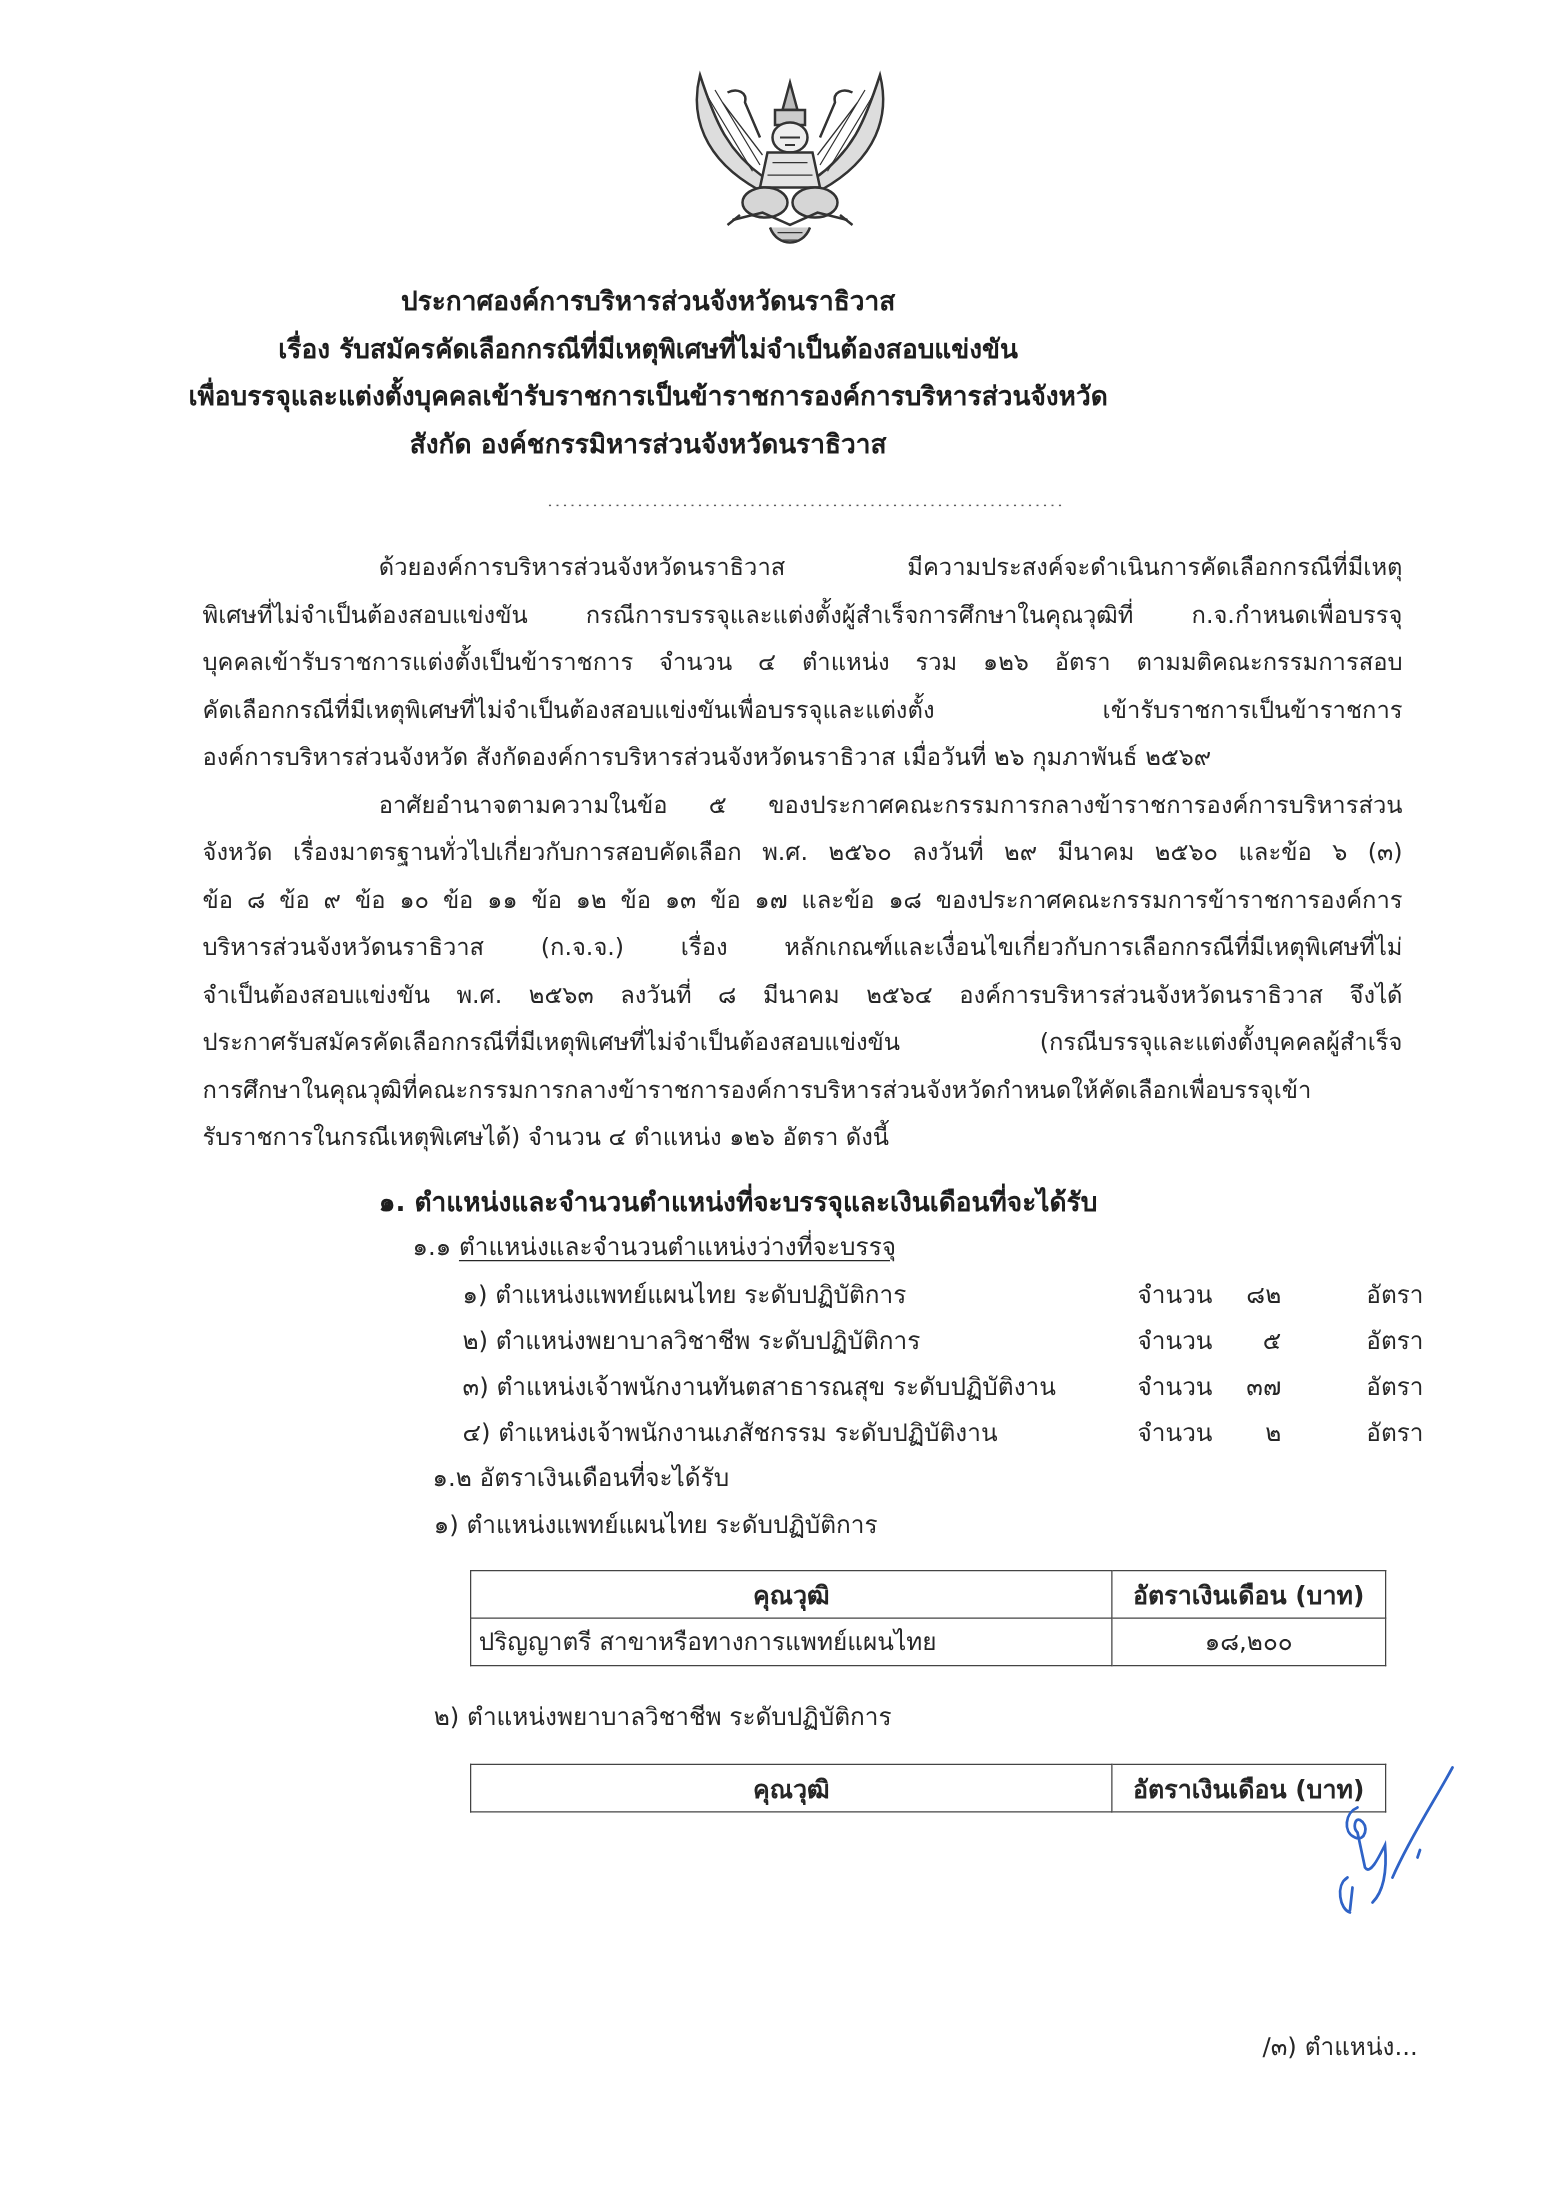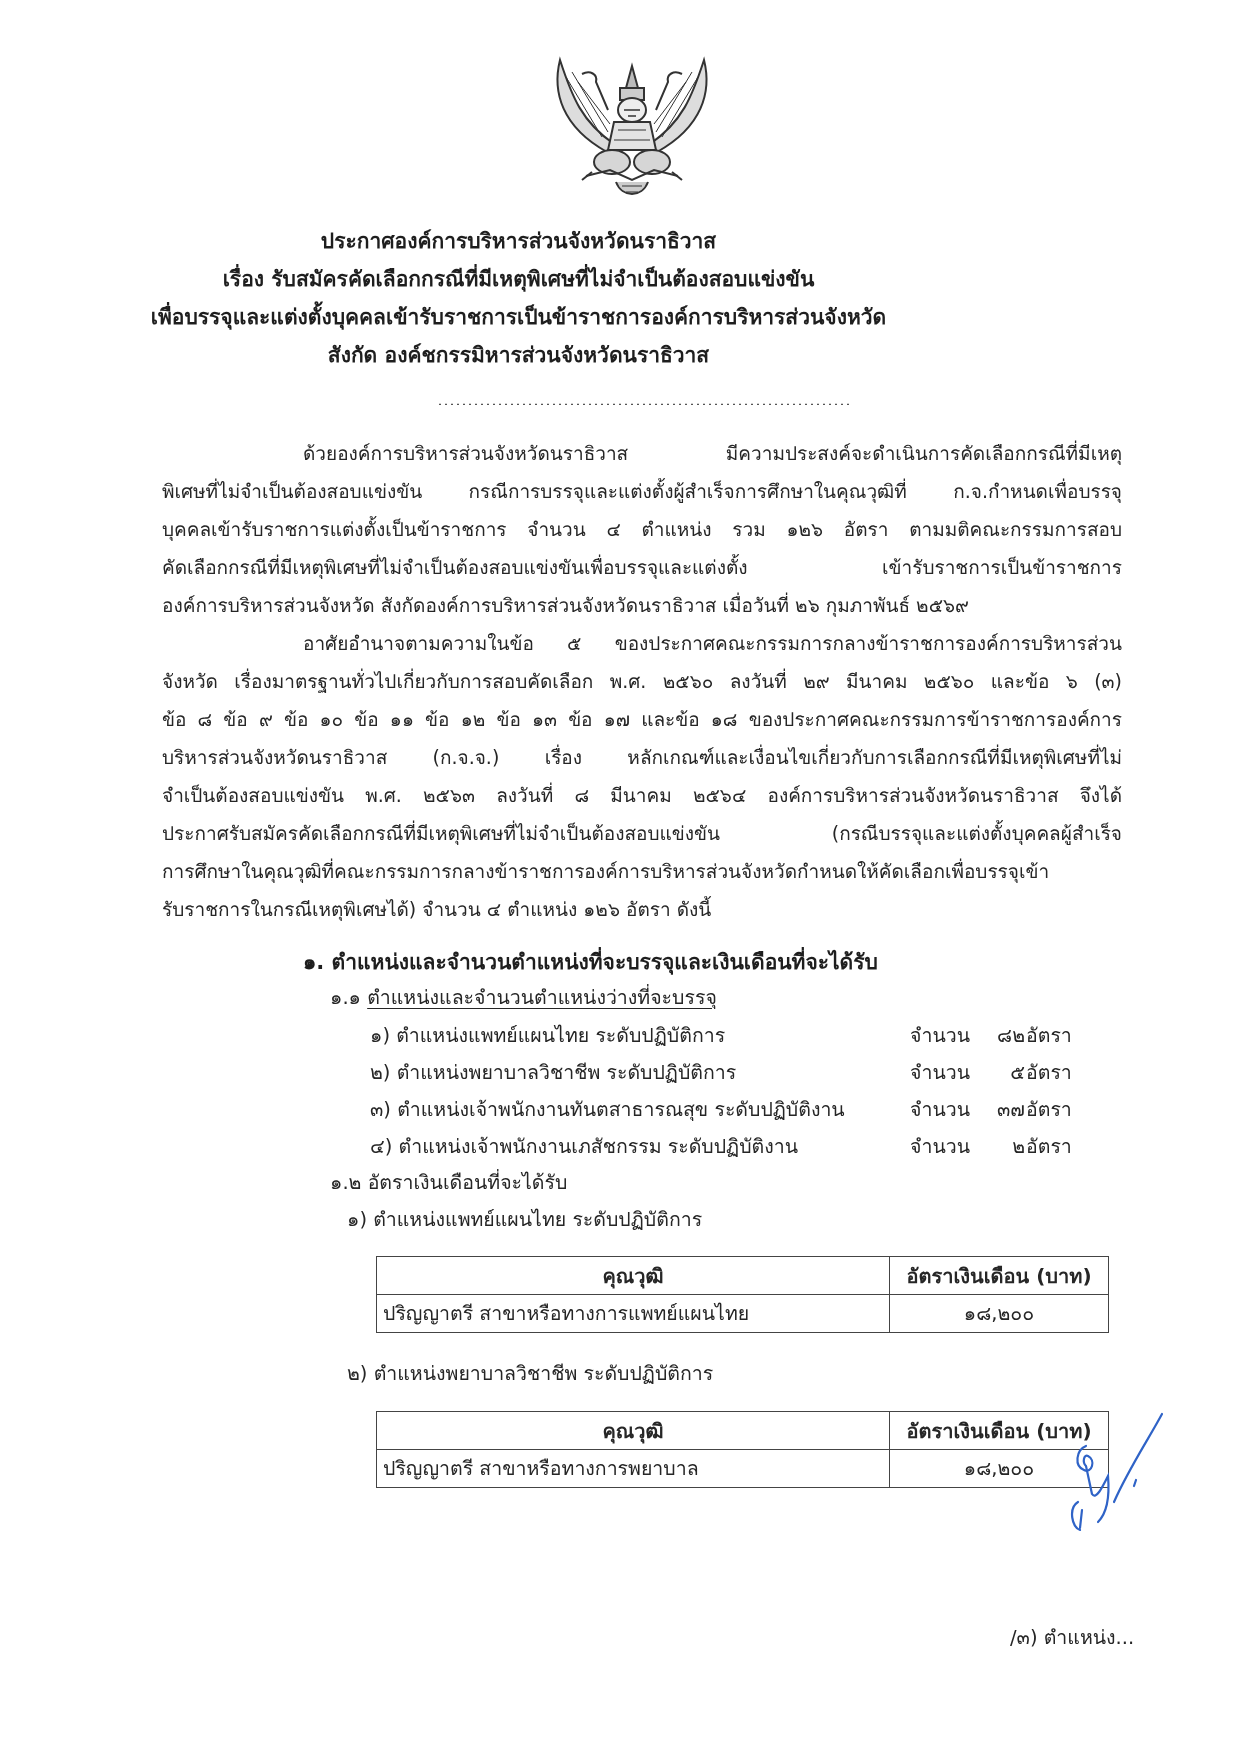--- a/index.html
+++ b/index.html
@@ -21,21 +21,21 @@
   .body-line { position: absolute; font-size: 19px; white-space: nowrap; left: 162px; }
   .justify { width: 960px; text-align: justify; text-align-last: justify; }
   .indent { left: 303px; }
   .indent.justify { width: 819px; }
   .h1 { position: absolute; left: 303px; font-weight: bold; font-size: 21px; white-space: nowrap; color: #1e1e1e; }
   .h2 { position: absolute; left: 330px; font-size: 19.5px; white-space: nowrap; }
   .u { text-decoration: underline; text-underline-offset: 4px; }
   .pos-item { position: absolute; left: 370px; font-size: 19.5px; white-space: nowrap; }
   .pos-qty-label { position: absolute; left: 910px; font-size: 19.5px; white-space: nowrap; }
   .pos-qty-num { position: absolute; left: 975px; width: 50px; text-align: right; font-size: 19.5px; white-space: nowrap; }
-  .pos-qty-unit { position: absolute; left: 1026px; font-size: 19.5px; white-space: nowrap; }
+  .pos-qty-unit { position: absolute; left: 1093px; font-size: 19.5px; white-space: nowrap; }
   .sub-item { position: absolute; left: 347px; font-size: 19.5px; white-space: nowrap; }
   table.salary {
     position: absolute; left: 376px; width: 733px; border-collapse: collapse;
     font-size: 19.5px;
   }
   table.salary td, table.salary th {
     border: 1.5px solid #444; padding: 0 6px; height: 37px; font-weight: normal;
   }
   table.salary th { text-align: center; font-weight: bold; font-size: 20px; }
   table.salary .c1 { width: 500px; }
@@ -130,21 +130,21 @@
     <div class="pos-qty-unit" style="top:1094px;">อัตรา</div>
   </div>
   <div>
     <div class="pos-item" style="top:1131px;">๔) ตำแหน่งเจ้าพนักงานเภสัชกรรม ระดับปฏิบัติงาน</div>
     <div class="pos-qty-label" style="top:1131px;">จำนวน</div>
     <div class="pos-qty-num" style="top:1131px;">๒</div>
     <div class="pos-qty-unit" style="top:1131px;">อัตรา</div>
   </div>
 </div>
 
-<div class="h2" style="top:1167px;">๑.๒ อัตราเงินเดือนที่จะได้รับ</div>
+<div class="h2" style="top:1167px;margin-left:16px;">๑.๒ อัตราเงินเดือนที่จะได้รับ</div>
 
 <div class="sub-item" style="top:1204px;">๑) ตำแหน่งแพทย์แผนไทย  ระดับปฏิบัติการ</div>
 <table class="salary" style="top:1256px;">
   <tbody>
       <tr>
     <th class="c1">คุณวุฒิ</th>
     <th>อัตราเงินเดือน (บาท)</th>
   </tr>
   <tr>
     <td>ปริญญาตรี  สาขาหรือทางการแพทย์แผนไทย</td>
@@ -153,24 +153,20 @@
 </tbody>
   </table>
 
 <div class="sub-item" style="top:1358px;">๒) ตำแหน่งพยาบาลวิชาชีพ  ระดับปฏิบัติการ</div>
 <table class="salary" style="top:1411px;">
   <tbody>
       <tr>
     <th class="c1">คุณวุฒิ</th>
     <th>อัตราเงินเดือน (บาท)</th>
   </tr>
-  <tr>
-    <td>ปริญญาตรี  สาขาหรือทางการพยาบาล</td>
-    <td class="amt">๑๘,๒๐๐</td>
-  </tr>
 </tbody>
   </table>
 
 <div class="signature">
   <svg viewBox="0 0 110 125" width="110" height="125">
     <g fill="none" stroke="#2f63c7" stroke-width="2.2" stroke-linecap="round">
       <path d="M104 4 C 90 30, 70 60, 56 92"></path>
       <path d="M28 36 C 18 40, 16 56, 26 60 C 34 64, 38 50, 30 46 C 26 44, 24 52, 28 56 L 34 84 C 38 90, 44 78, 50 66 C 52 90, 48 104, 40 112"></path>
       <path d="M20 92 C 10 98, 14 118, 22 120 M24 100 L 22 118"></path>
       <path d="M78 70 L 76 76"></path>

